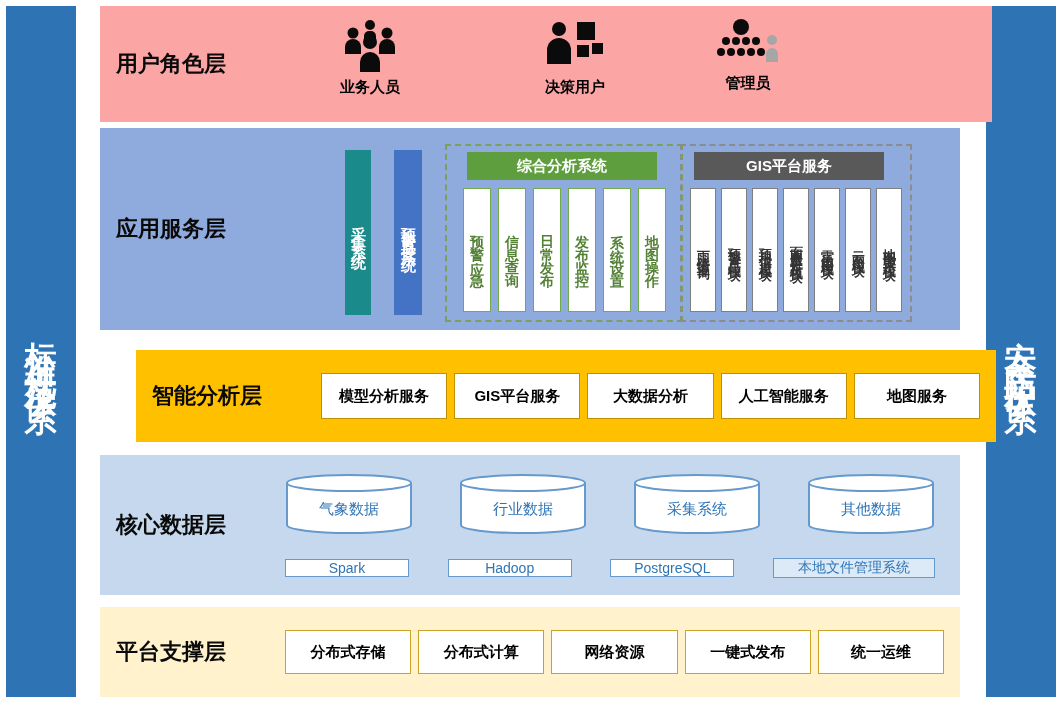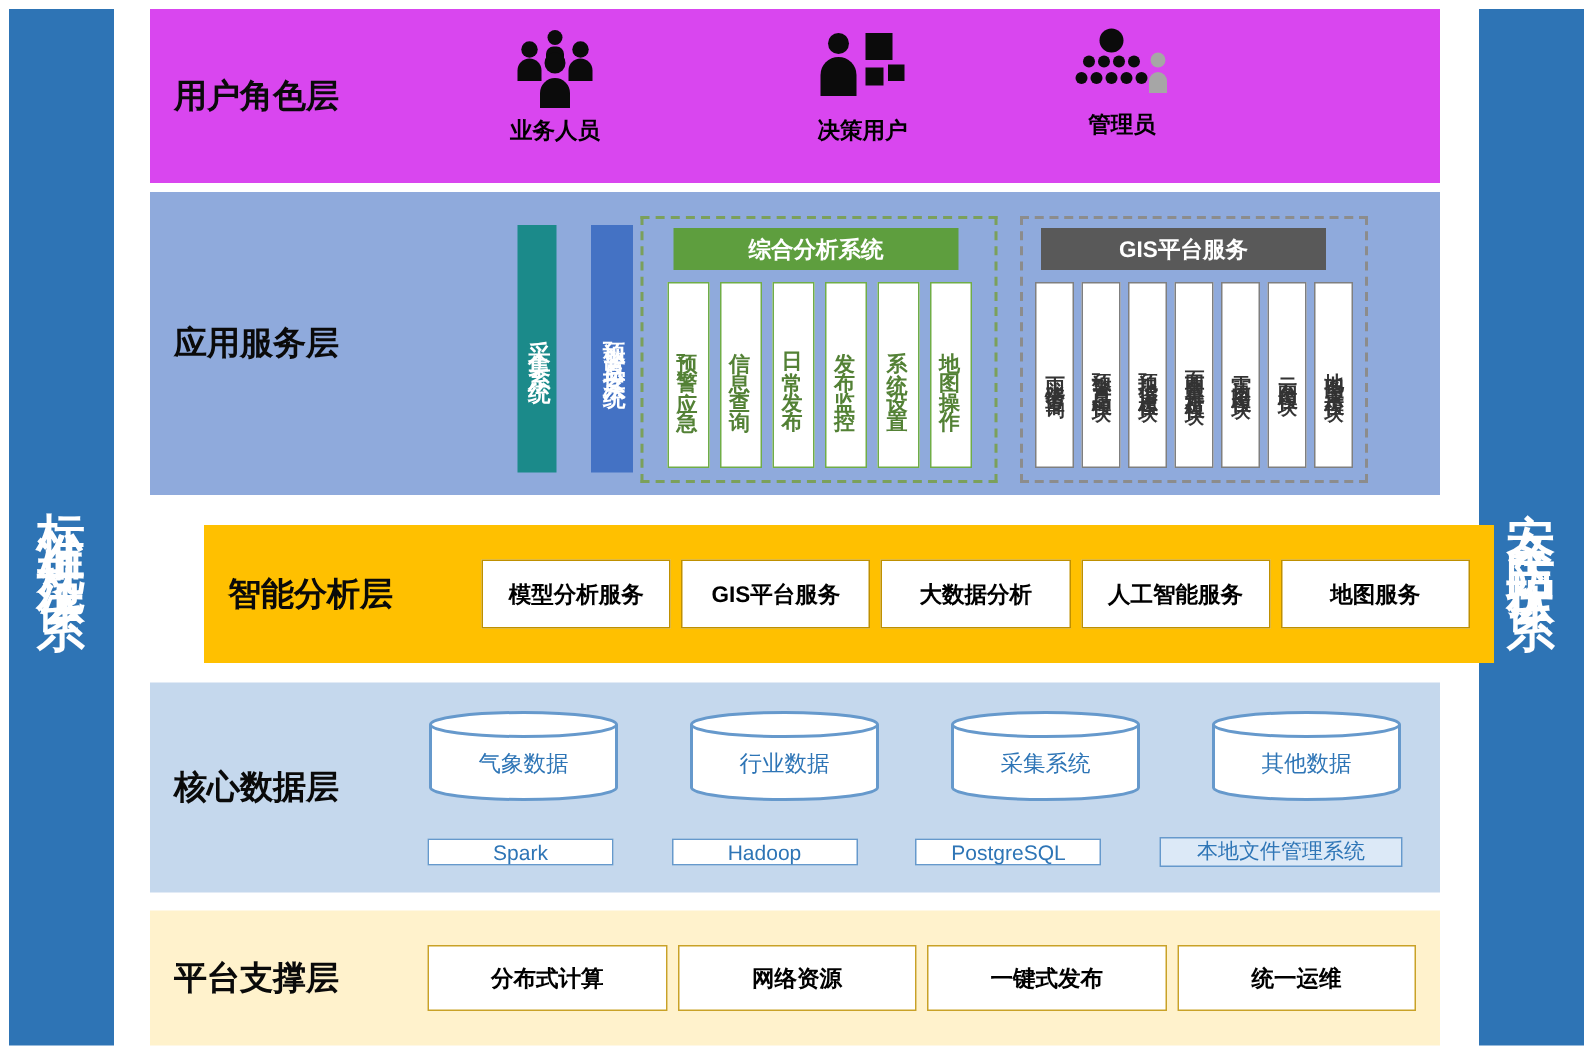--- a/index.html
+++ b/index.html
@@ -17,21 +17,21 @@
   .side-txt {
     writing-mode:vertical-lr; text-orientation:upright; color:#ffffff;
     font-size:32px; font-weight:bold; letter-spacing:12px; line-height:1;
   }
   
   .layer { position:absolute; left:100px; width:860px; }
   .layer-label {
     position:absolute; left:16px; top:50%; transform:translateY(-50%);
     font-size:22px; font-weight:bold; color:#0a0a0a; white-space:nowrap;
   }
-  #layer-user     { top:6px;   height:116px; background:#d946ef; }
+  #layer-user     { top:6px;   height:116px; background:#fca5a5;padding-left:32px; }
   #layer-app      { top:128px; height:202px; background:#8FAADC; }
   #layer-analysis { top:350px; height:92px;  background:#FFC000;margin-left:36px; }
   #layer-data     { top:455px; height:140px; background:#C5D8ED; }
   #layer-platform { top:607px; height:90px;  background:#FFF2CC; }
   
   .role { position:absolute; top:12px; width:130px; display:flex; flex-direction:column; align-items:center; }
   #role-0 { left:205px; }
   #role-1 { left:410px; }
   #role-2 { left:583px; }
   .role svg { display:block; }
@@ -43,21 +43,21 @@
   }
   #collection-bar { left:245px; width:26px; background:#1B8A8A; }
   #warning-bar    { left:294px; width:28px; background:#4472C4; }
   .bar-txt {
     writing-mode:vertical-lr; text-orientation:upright; color:#fff;
     font-size:15px; font-weight:bold;
   }
   #collection-bar .bar-txt { letter-spacing:9px; }
   #warning-bar .bar-txt    { letter-spacing:6px; }
   .sys-group { position:absolute; top:16px; height:178px; box-sizing:border-box; }
-  #analysis-group { left:327px; width:238px; border:2px dashed #7BA05B; }
+  #analysis-group { left:345px; width:238px; border:2px dashed #7BA05B;font-family:Liberation Mono, monospace; }
   #web-group      { left:580px; width:232px; border:2px dashed #8C8C8C; }
   .sys-header {
     position:absolute; top:6px; height:28px; display:flex; align-items:center; justify-content:center;
     color:#fff; font-size:15px; font-weight:bold;
   }
   #analysis-header { left:20px; right:24px; background:#5E9E3E; }
   #web-header      { left:12px; right:26px; background:#595959; }
   .modules {
     position:absolute; left:8px; right:8px; top:42px; bottom:8px;
     display:flex; justify-content:center; align-items:stretch;
@@ -285,20 +285,21 @@
       <div class="store">Spark</div>
       <div class="store">Hadoop</div>
       <div class="store">PostgreSQL</div>
       <div class="store wide">本地文件管理系统</div>
     </div>
   </div>
 
   <div class="layer" id="layer-platform">
     <div class="layer-label">平台支撑层</div>
     <div class="svc-row">
+      <div class="svc">分布式存储</div>
       <div class="svc">分布式计算</div>
       <div class="svc">网络资源</div>
       <div class="svc">一键式发布</div>
       <div class="svc">统一运维</div>
     </div>
   </div>
 
 </div>
 
 </body></html>

